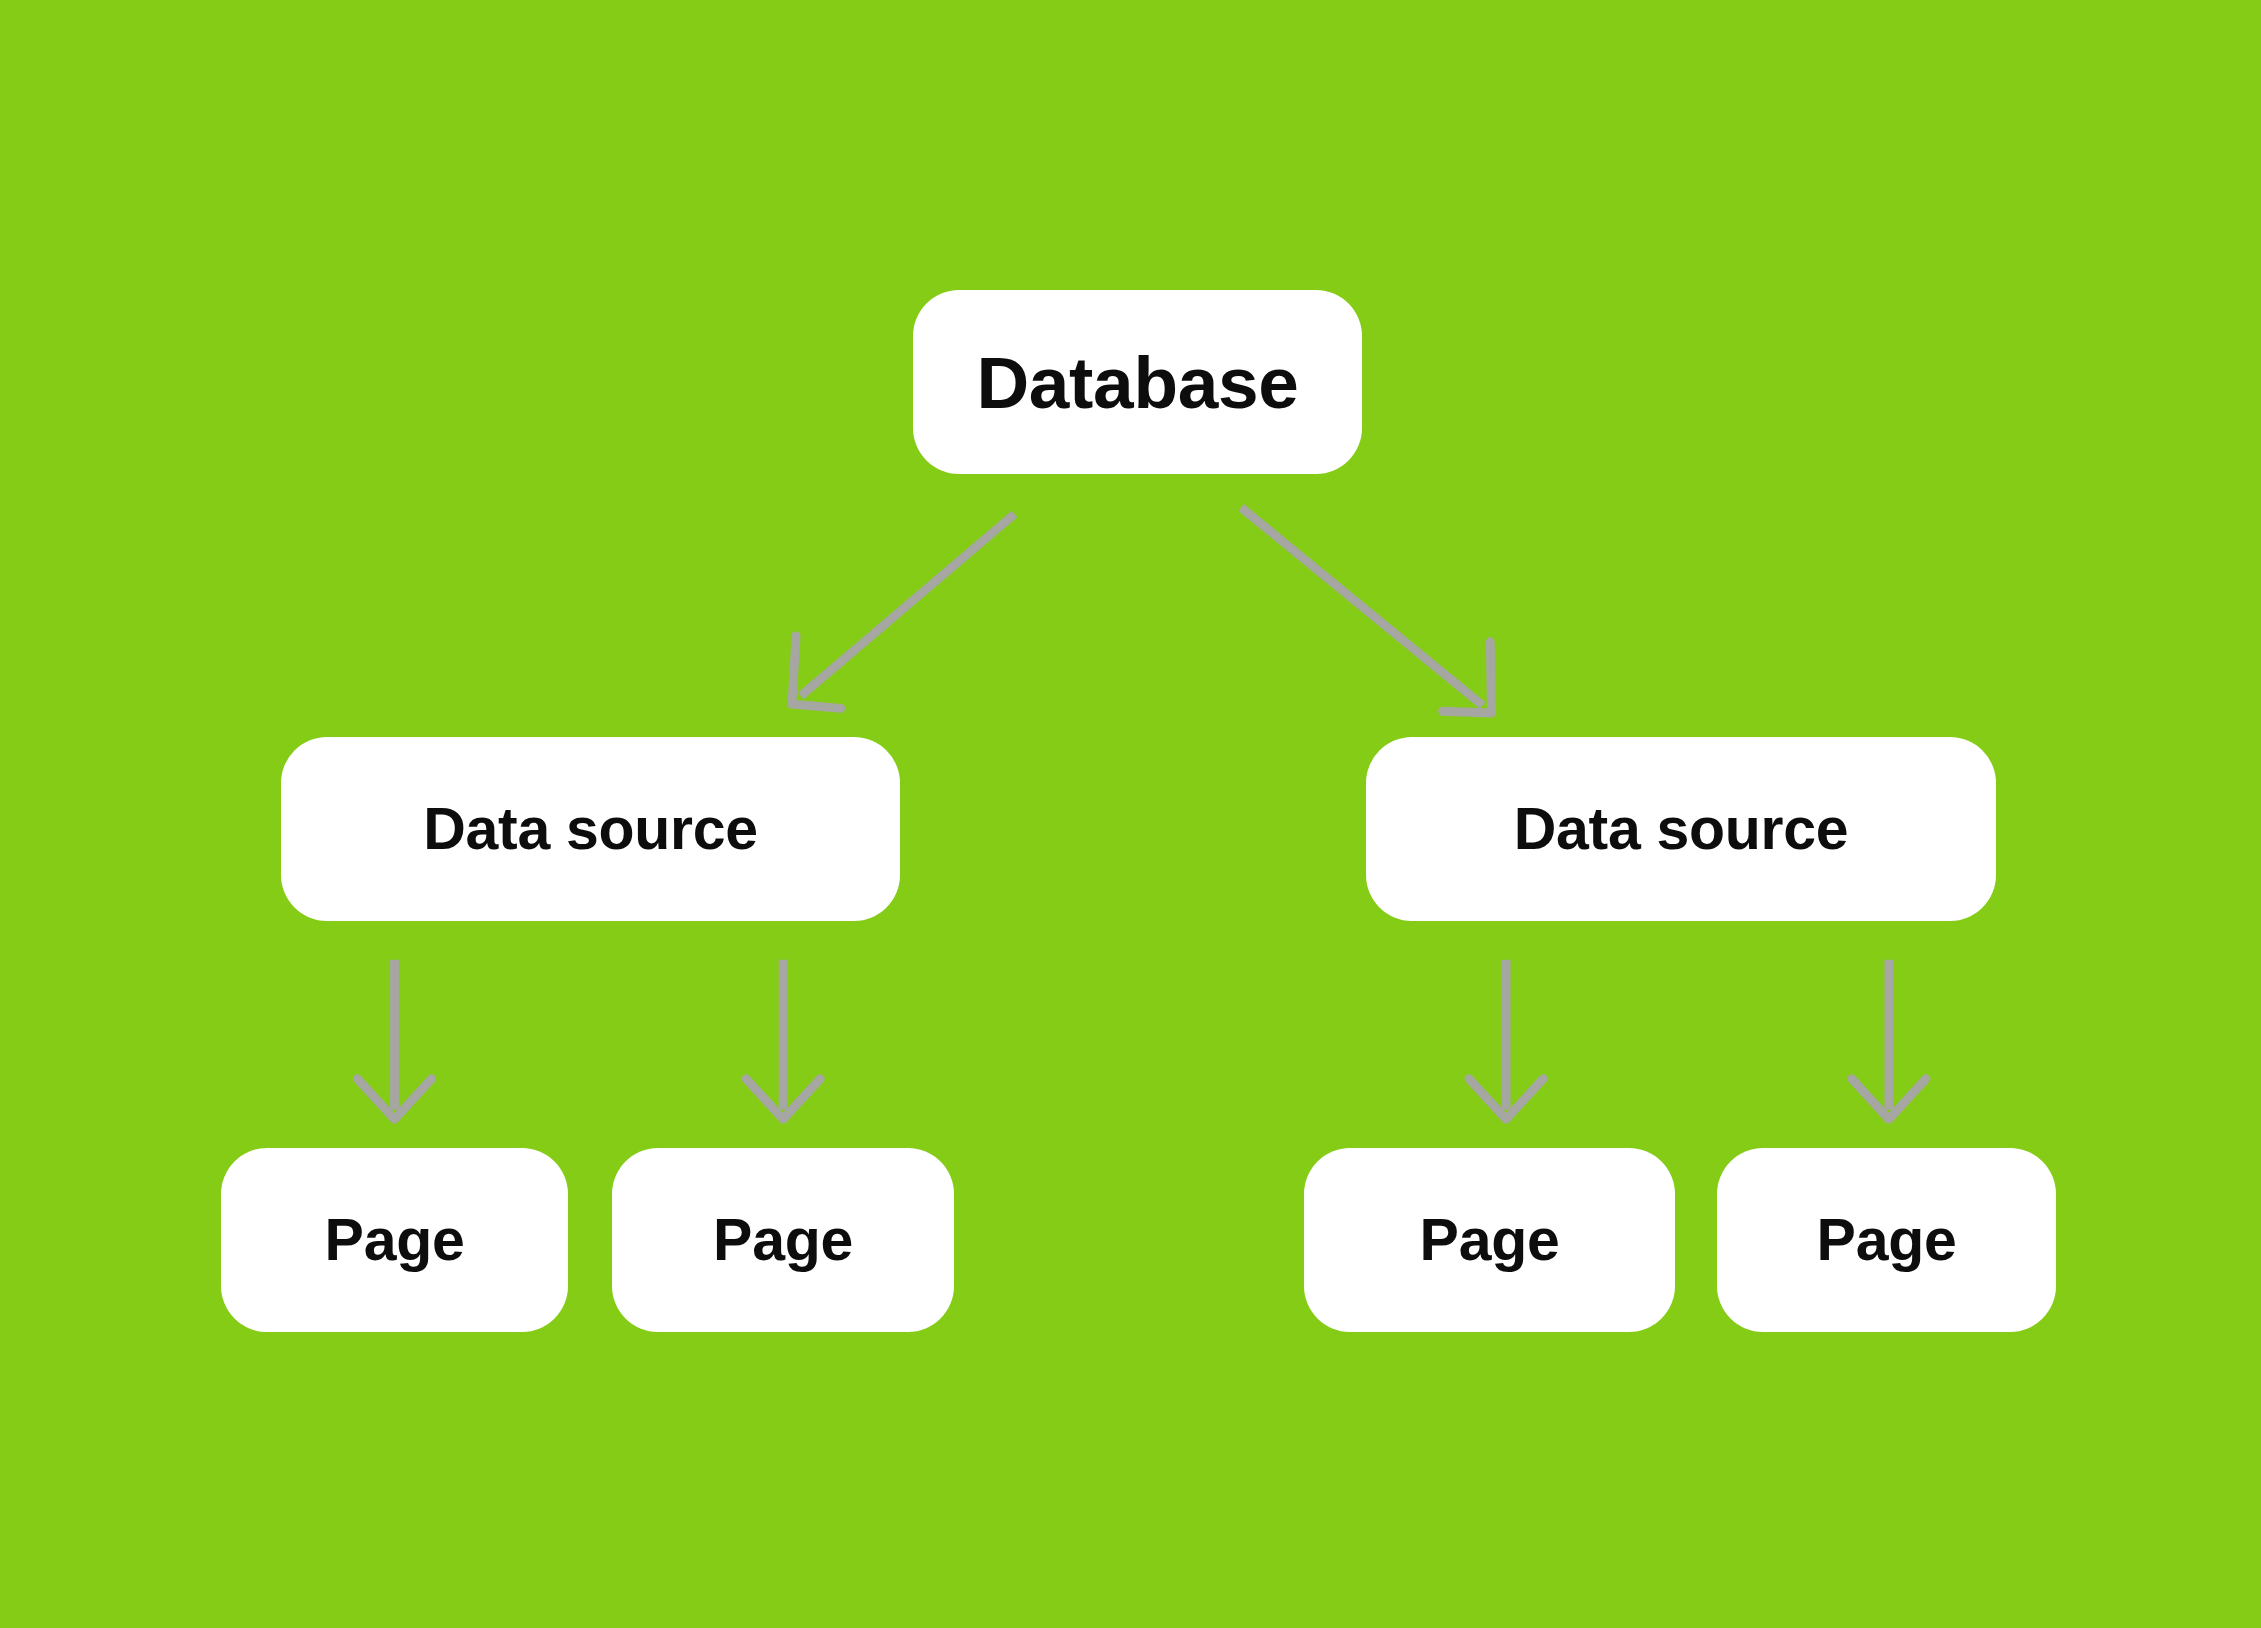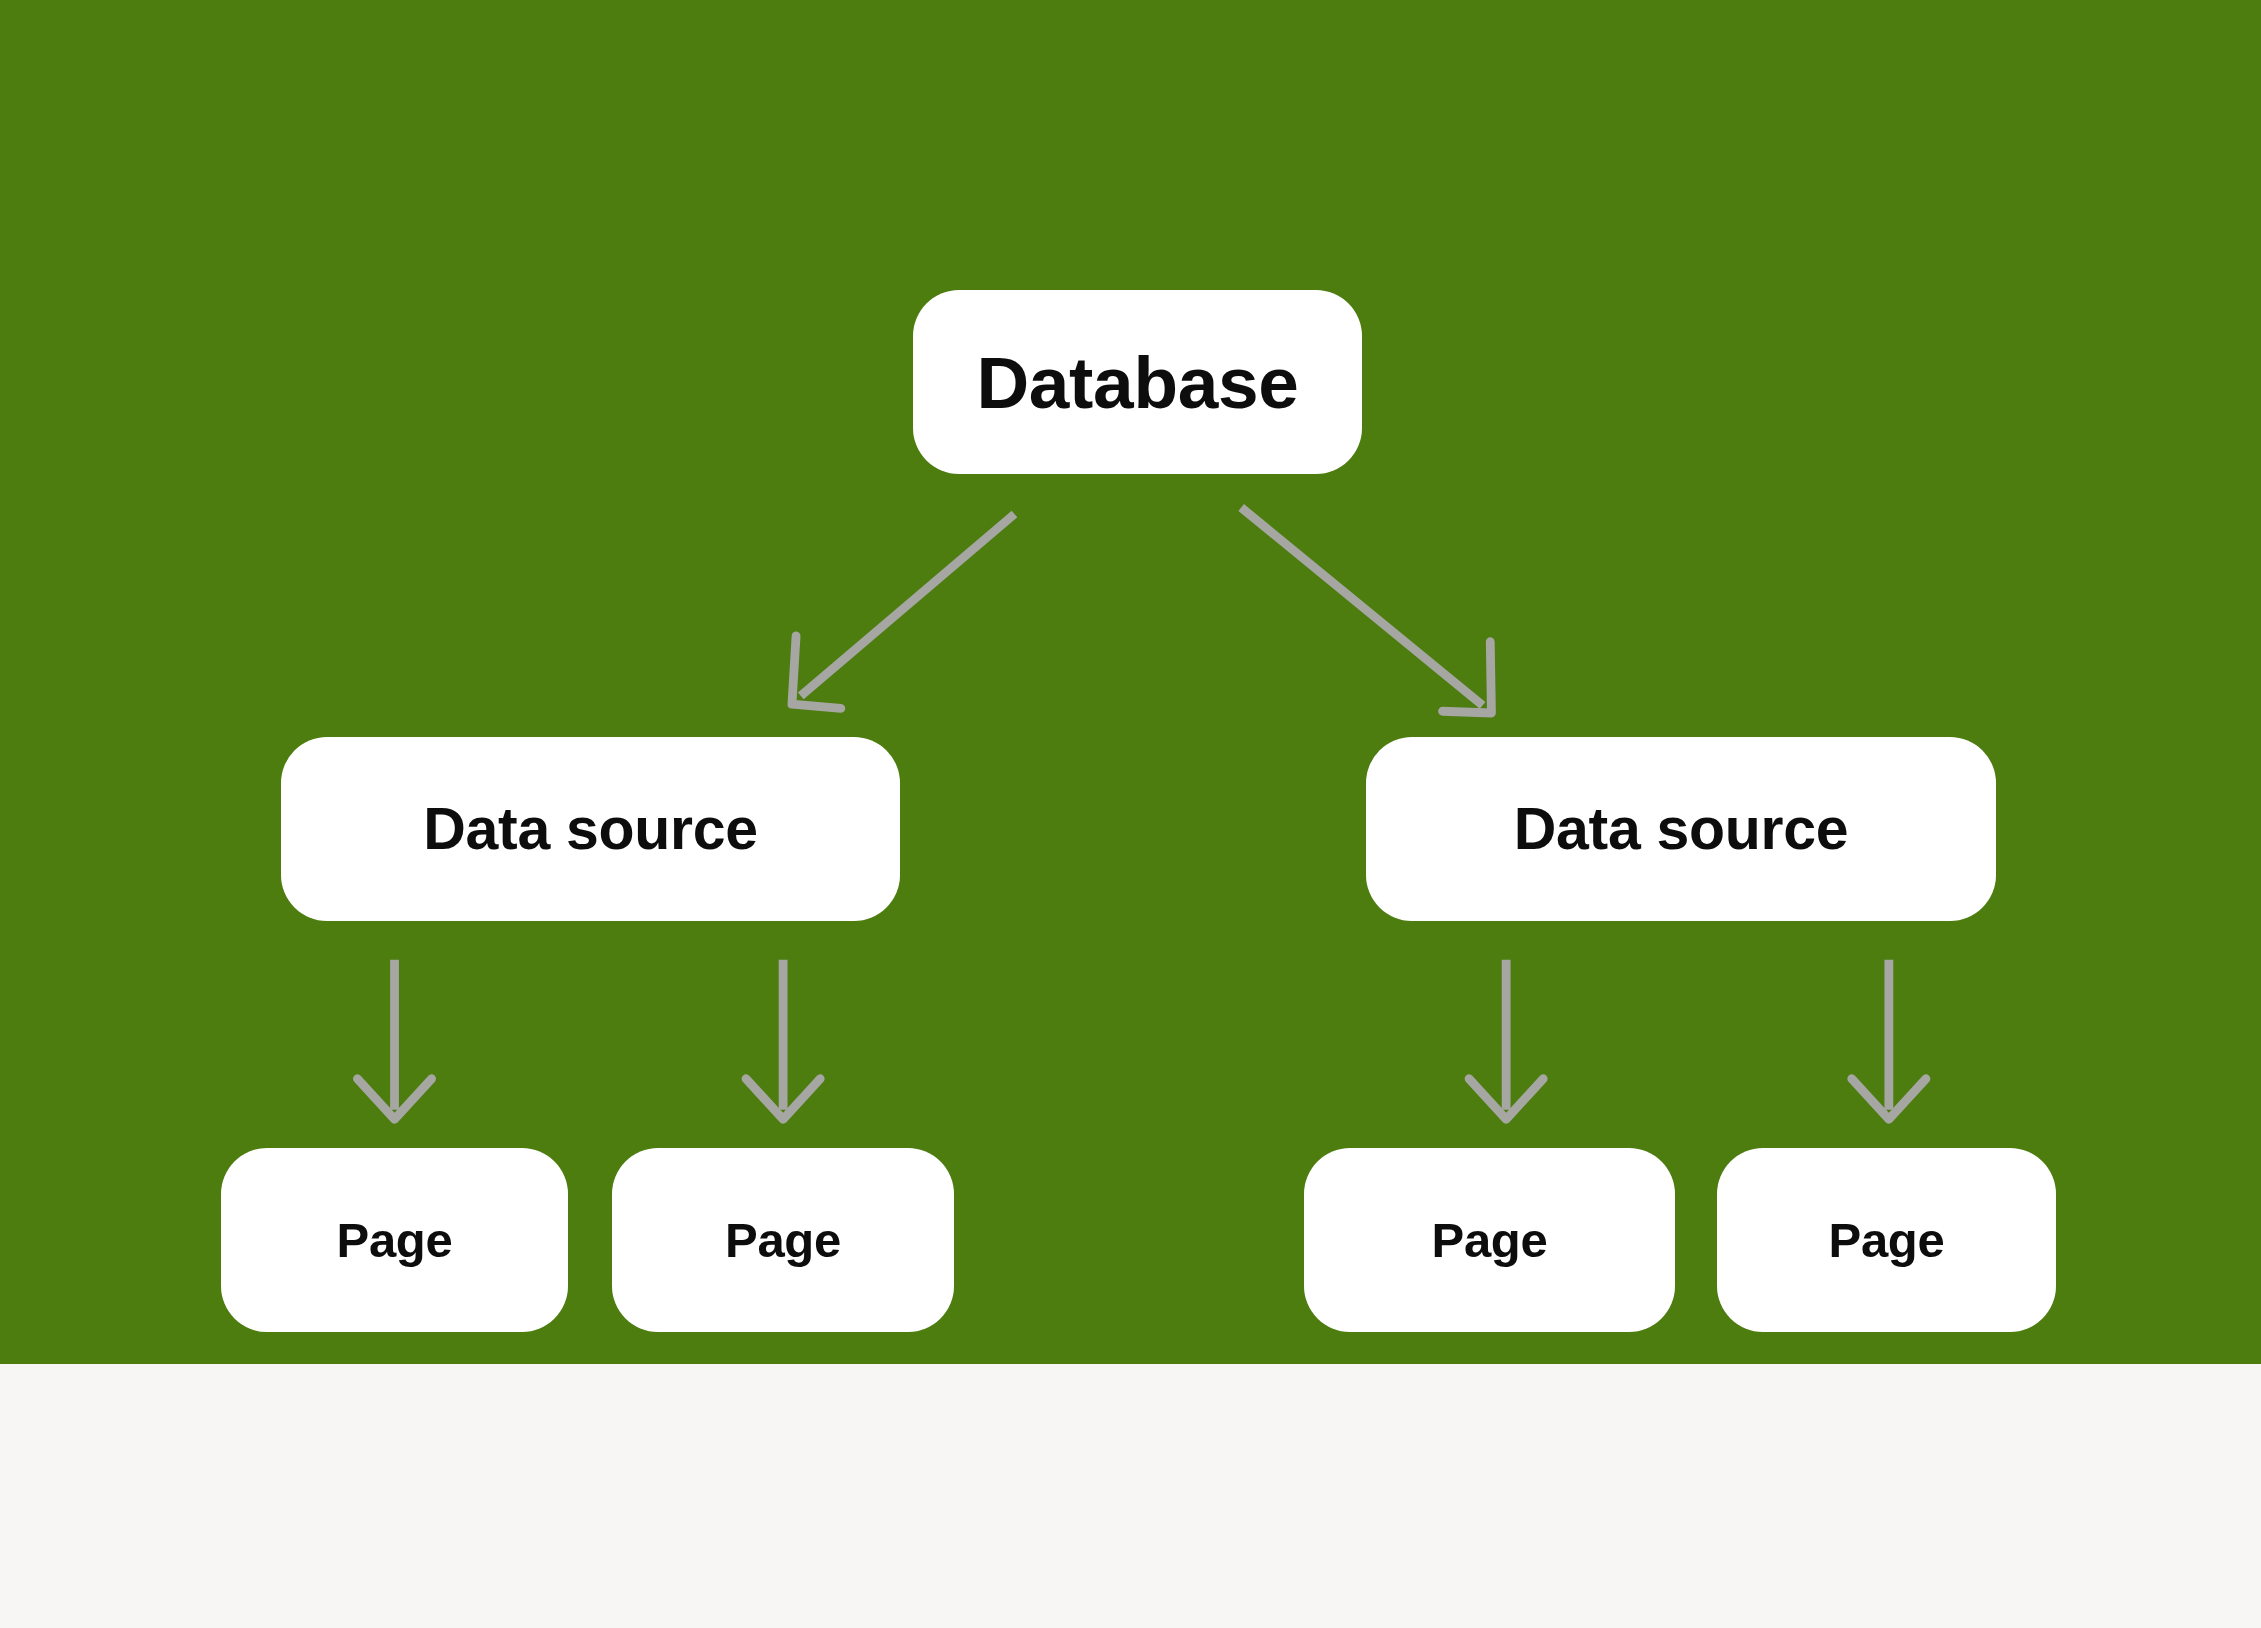--- a/index.html
+++ b/index.html
@@ -7,22 +7,22 @@
     margin: 0;
     padding: 0;
     background: #f7f6f4;
   }
   body {
     font-family: "Liberation Sans", "DejaVu Sans", sans-serif;
   }
   #canvas {
     position: relative;
     width: 2261px;
-    height: 1364px;
-    background: #4d7c0f;
+    height: 1628px;
+    background: #84cc16;
     overflow: hidden;
   }
   #edge-layer {
     position: absolute;
     left: 0;
     top: 0;
     width: 2261px;
     height: 1628px;
     pointer-events: none;
   }
@@ -39,21 +39,21 @@
     font-weight: 700;
     color: #0d0d0d;
     letter-spacing: -0.3px;
     line-height: 1;
     white-space: nowrap;
     -webkit-font-smoothing: antialiased;
   }
   
   .tier-root   .node-label { font-size: 73px; }
   .tier-source .node-label { font-size: 59px; }
-  .tier-leaf   .node-label { font-size: 49px; }
+  .tier-leaf   .node-label { font-size: 59px; }
 
   
   #node-database     { left: 913px; top: 290px;  width: 449px;  height: 184px; }
   #node-datasource-1 { left: 281px;  top: 737px; width: 619px; height: 184px; }
   #node-datasource-2 { left: 1366px; top: 737px; width: 630px; height: 184px; }
   #node-page-1       { left: 221px;  top: 1148px; width: 347px;  height: 184px; }
   #node-page-2       { left: 612px; top: 1148px; width: 342px;  height: 184px; }
   #node-page-3       { left: 1304px; top: 1148px; width: 371px;  height: 184px; }
   #node-page-4       { left: 1717px; top: 1148px; width: 339px;  height: 184px; }
 </style>

